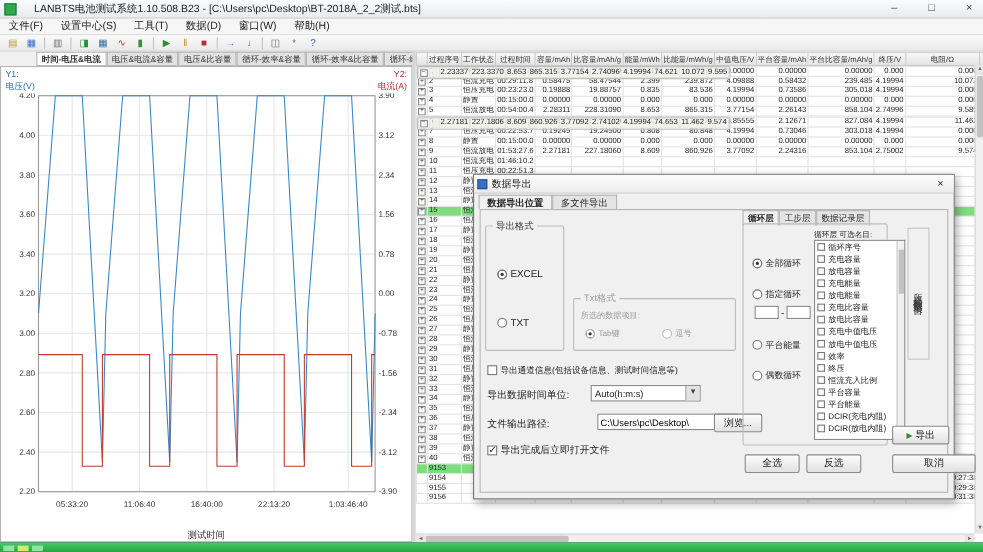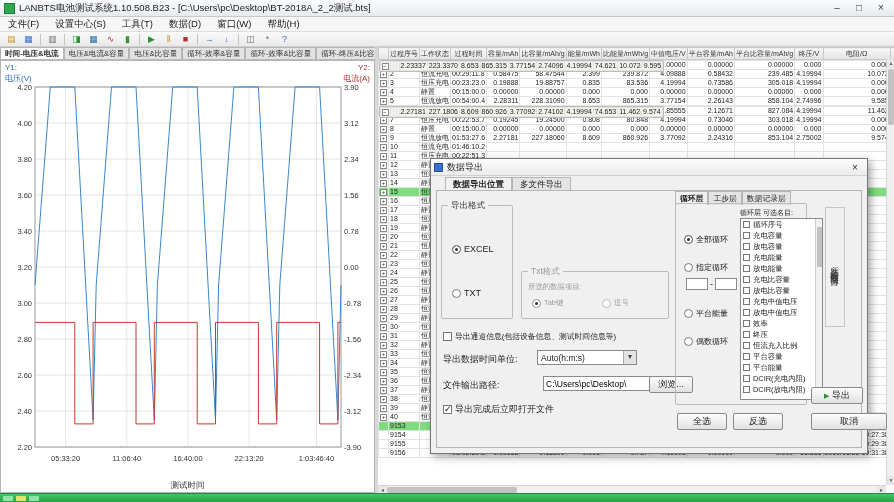--- a/index.html
+++ b/index.html
@@ -2,21 +2,21 @@
 <html><head>
 <meta charset="utf-8">
 <style>
   * { box-sizing: border-box; margin: 0; padding: 0; }
   html,body { width:894px; height:502px; overflow:hidden; }
   body { font-family:"Liberation Sans",sans-serif; background:#f0f0f0; position:relative; font-size:10px; color:#222; }
 
   
   .titlebar { position:absolute; left:0; top:0; width:894px; height:17px;
     background:linear-gradient(#fbfcfe,#e7eaef); border-bottom:1px solid #c6c9ce;
-    display:flex; align-items:center; padding:0 2px; }
+    display:flex; align-items:center; padding:0 2px;gap:12px; }
   .app-icon { width:11px; height:11px; background:#2fa84f; border:1px solid #1c7d38; margin:0 4px 0 2px; flex:none; }
   .title-text { flex:1; font-size:9.5px; white-space:nowrap; overflow:hidden; }
   .win-btn { width:22px; height:15px; text-align:center; line-height:14px; font-size:10px; color:#444; }
 
   
   .menubar { position:absolute; left:0; top:17px; width:894px; height:15px;
     background:#f6f6f6; border-bottom:1px solid #dcdcdc; display:flex; align-items:center; }
   .menu-item { padding:0 8px; font-size:9.5px; line-height:14px; }
 
   
@@ -26,21 +26,21 @@
   .tbtn { width:17px; height:13px; display:flex; align-items:center; justify-content:center;
     font-size:9px; border:1px solid transparent; }
   .tsep { width:1px; height:11px; background:#c3c3c3; margin:0 3px; flex:none; }
 
   
   .left-panel { position:absolute; left:0; top:47px; width:375px; height:446px; background:#f0f0f0; }
   .splitter { position:absolute; left:375px; top:47px; width:3px; height:446px; background:#d7d7d7; }
   .table-panel { position:absolute; left:378px; top:47px; width:516px; height:446px; background:#fff; overflow:hidden; }
 
   
-  .tabbar { height:13px; display:flex; align-items:flex-start; background:#e9e9e9; border-bottom:1px solid #b9b9b9; }
+  .tabbar { height:13px; display:flex; align-items:flex-start; background:#e9e9e9; border-bottom:1px solid #b9b9b9;margin-left:33px; }
   .tab { font-size:7.6px; line-height:11px; padding:0 4px; border:1px solid #b5b5b5; border-bottom:none;
     background:#e2e2e2; white-space:nowrap; color:#333; }
   .tab.active { background:#ffffff; font-weight:bold; }
 
   
   .chart-area { position:relative; height:433px; background:#ffffff; border:1px solid #b5b5b5; }
   .chart-head { height:24px; position:relative; font-size:8px; }
   .yl-lab { position:absolute; left:4px; top:1px; color:#2e6fae; line-height:11px; }
   .yr-lab { position:absolute; right:4px; top:1px; color:#b03030; text-align:right; line-height:11px; }
   .chart-foot { height:14px; text-align:center; font-size:8.5px; color:#333; }
@@ -69,21 +69,21 @@
   .sb-seg { width:10px; height:5px; margin-left:3px; }
 
   
   .dialog { position:absolute; left:430px; top:158px; width:438px; height:296px;
     background:#f0f0f0; border:1px solid #747679; box-shadow:3px 3px 8px rgba(0,0,0,.35); font-size:9px; }
   .dlg-title { height:17px; background:linear-gradient(#fdfdfd,#ebebeb); border-bottom:1px solid #d0d0d0;
     display:flex; align-items:center; padding:0 3px; }
   .dlg-icon { width:9px; height:9px; background:#3a6fc9; border:1px solid #28508f; margin-right:4px; flex:none; }
   .dlg-title-text { flex:1; font-size:9px; }
   .dlg-close { width:18px; text-align:center; color:#333; font-size:10px; line-height:15px; }
-  .dlg-tabs { height:14px; display:flex; align-items:flex-end; padding-left:14px; }
+  .dlg-tabs { height:14px; display:flex; align-items:flex-end; padding-left:4px; }
   .dtab { font-size:8.5px; line-height:12px; padding:0 7px; border:1px solid #b5b5b5; border-bottom:none; background:#e4e4e4; }
   .dtab.active { background:#f0f0f0; font-weight:bold; }
   .dlg-frame { position:absolute; left:5px; right:5px; top:31px; bottom:5px; border:1px solid #b5b5b5; background:#f0f0f0; }
 
   .group { position:absolute; border:1px solid #bcbcbc; border-radius:2px; }
   .group-label { position:absolute; top:-6px; left:6px; background:#f0f0f0; padding:0 3px; font-size:8.5px; color:#333; }
   .radio { display:inline-block; width:9px; height:9px; border:1px solid #777; border-radius:50%;
     background:#fff; vertical-align:-1px; margin-right:3px; flex:none; }
   .radio.on { box-shadow:inset 0 0 0 2px #fff; background:#333; }
   .check { display:inline-block; width:9px; height:9px; border:1px solid #777; background:#fff;

